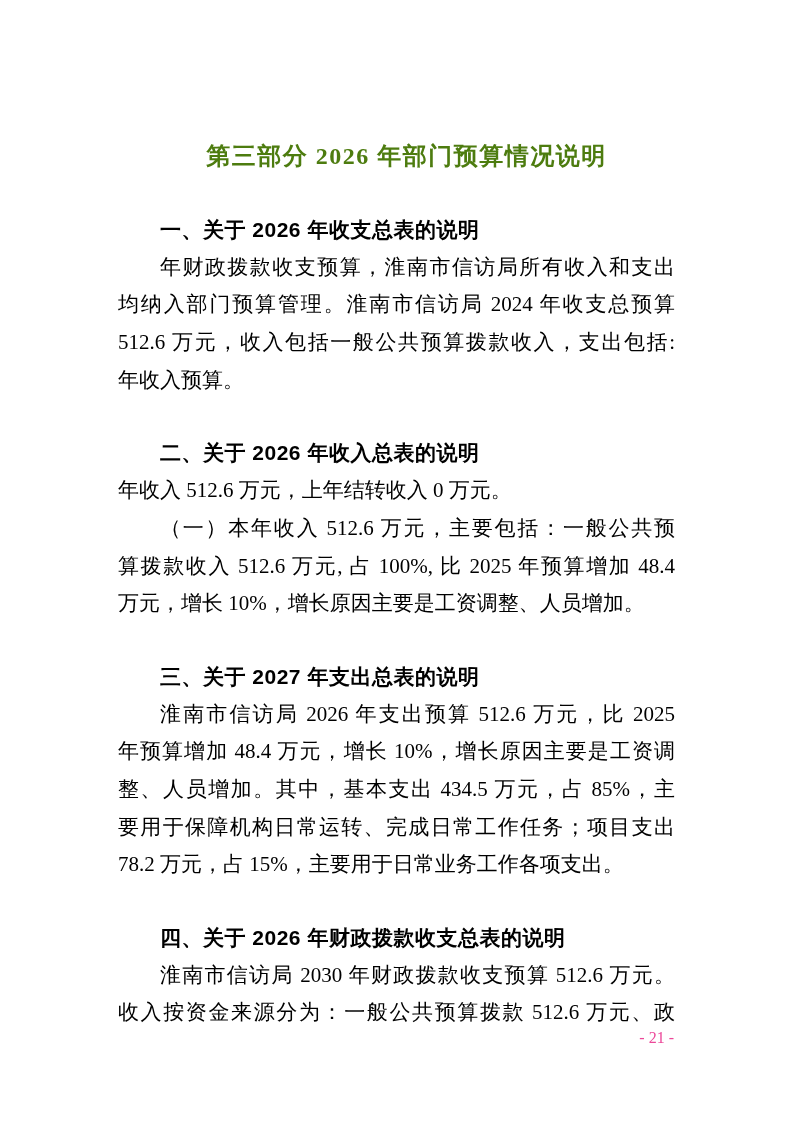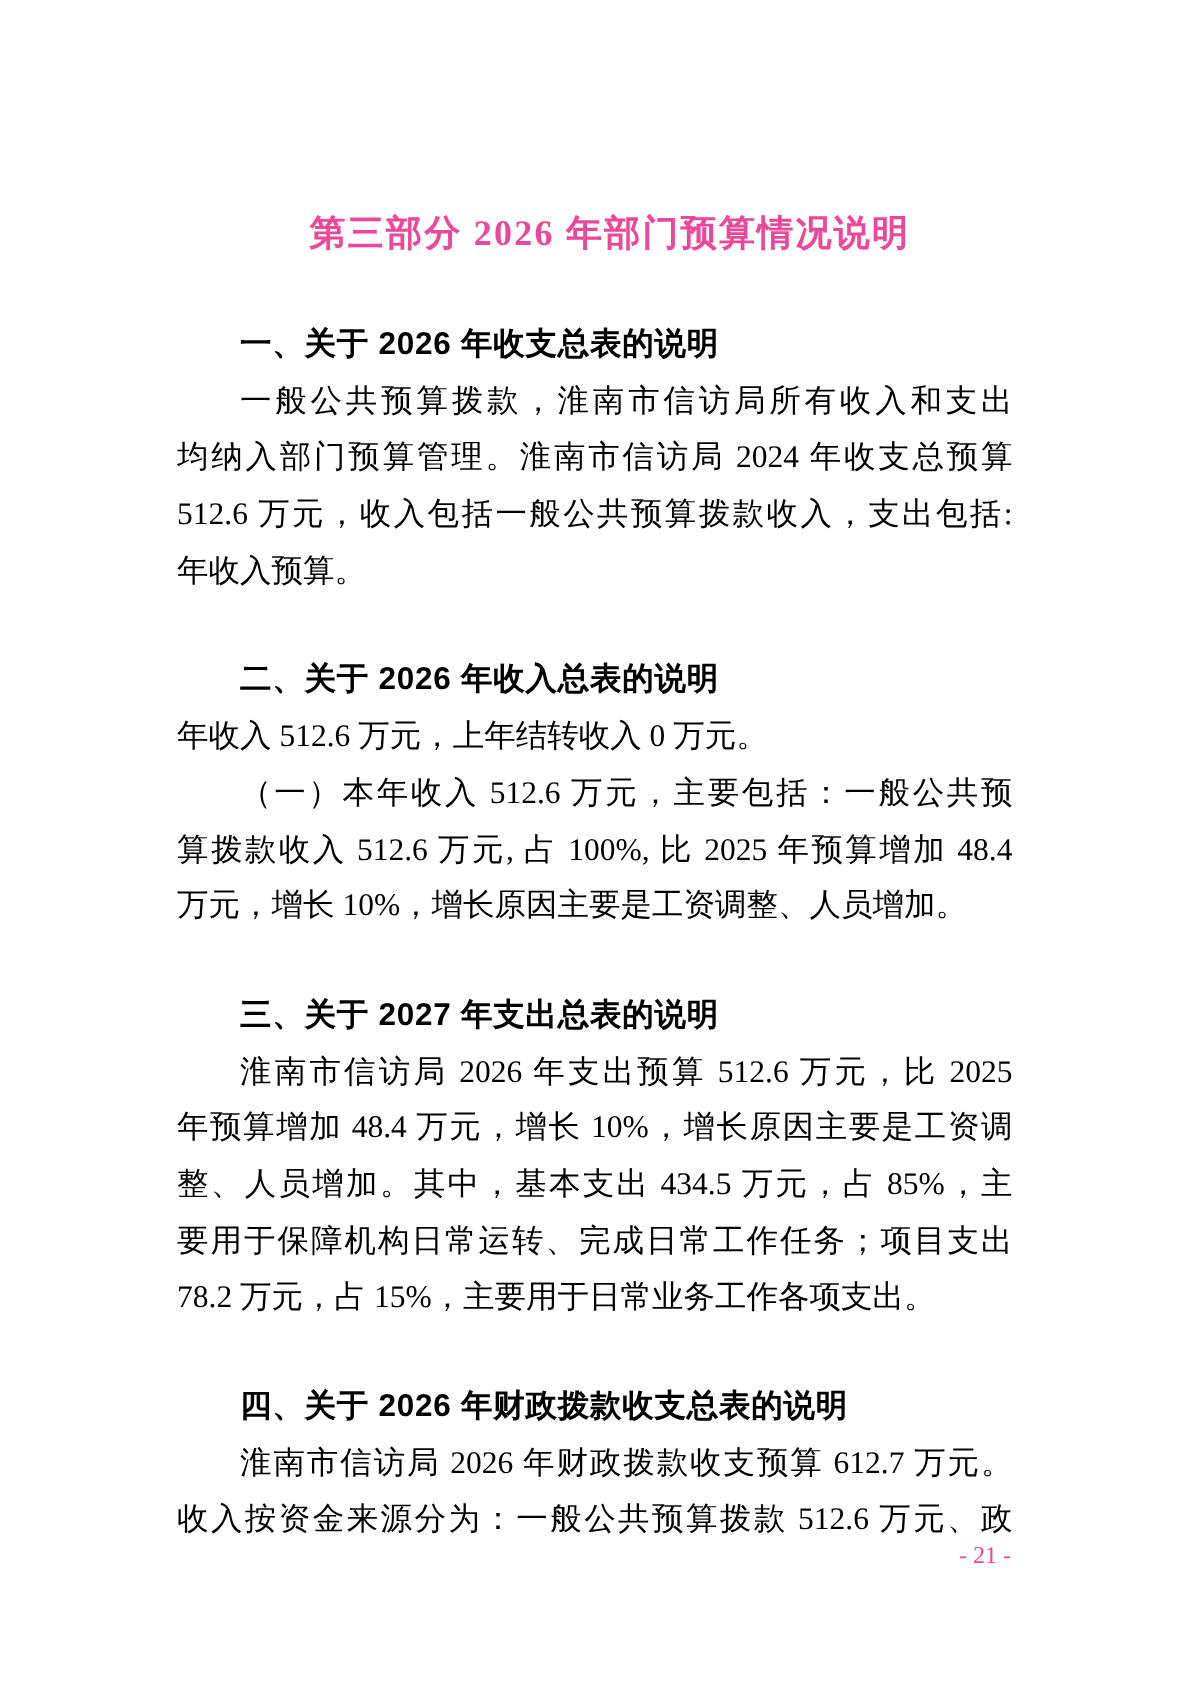--- a/index.html
+++ b/index.html
@@ -18,21 +18,21 @@
     background: #ffffff;
     padding-top: 136px;
   }
   .doc-title {
     text-align: center;
     font-family: "Liberation Serif", "DejaVu Serif", serif;
     font-weight: 700;
     font-size: 24px;
     line-height: 40px;
     letter-spacing: 1.5px;
-    color: #ec4899;
+    color: #4d7c0f;
     padding-left: 20px;
   }
   .doc-body {
     margin-top: 32px;
     padding-left: 118px;
     padding-right: 118px;
   }
   .line {
     font-size: 21px;
     line-height: 37.7px;
@@ -67,34 +67,34 @@
   }
 </style>
 </head>
 <body>
 
 <div class="page">
   <h1 class="doc-title">第三部分  2026 年部门预算情况说明</h1>
 
   <div class="doc-body">
       <div class="line heading indent">一、关于 2026 年收支总表的说明</div>
-      <div class="line body indent justify">一般公共预算拨款，淮南市信访局所有收入和支出</div>
+      <div class="line body indent justify">年财政拨款收支预算，淮南市信访局所有收入和支出</div>
       <div class="line body justify">均纳入部门预算管理。淮南市信访局 2024 年收支总预算</div>
       <div class="line body justify">512.6 万元，收入包括一般公共预算拨款收入，支出包括:</div>
       <div class="line body">年收入预算。</div>
       <div class="line heading indent">二、关于 2026 年收入总表的说明</div>
       <div class="line body">年收入 512.6 万元，上年结转收入 0 万元。</div>
       <div class="line body indent justify">（一）本年收入 512.6 万元，主要包括：一般公共预</div>
       <div class="line body justify">算拨款收入 512.6 万元, 占 100%, 比 2025 年预算增加 48.4</div>
       <div class="line body">万元，增长 10%，增长原因主要是工资调整、人员增加。</div>
       <div class="line heading indent">三、关于 2027 年支出总表的说明</div>
       <div class="line body indent justify">淮南市信访局 2026 年支出预算 512.6 万元，比 2025</div>
       <div class="line body justify">年预算增加 48.4 万元，增长 10%，增长原因主要是工资调</div>
       <div class="line body justify">整、人员增加。其中，基本支出 434.5 万元，占 85%，主</div>
       <div class="line body justify">要用于保障机构日常运转、完成日常工作任务；项目支出</div>
       <div class="line body">78.2 万元，占 15%，主要用于日常业务工作各项支出。</div>
       <div class="line heading indent">四、关于 2026 年财政拨款收支总表的说明</div>
-      <div class="line body indent justify">淮南市信访局 2026 年财政拨款收支预算 612.7 万元。</div>
+      <div class="line body indent justify">淮南市信访局 2030 年财政拨款收支预算 512.6 万元。</div>
       <div class="line body justify">收入按资金来源分为：一般公共预算拨款 512.6 万元、政</div>
     </div>
 
   <div class="page-number">- 21 -</div>
 </div>
 
 </body></html>

